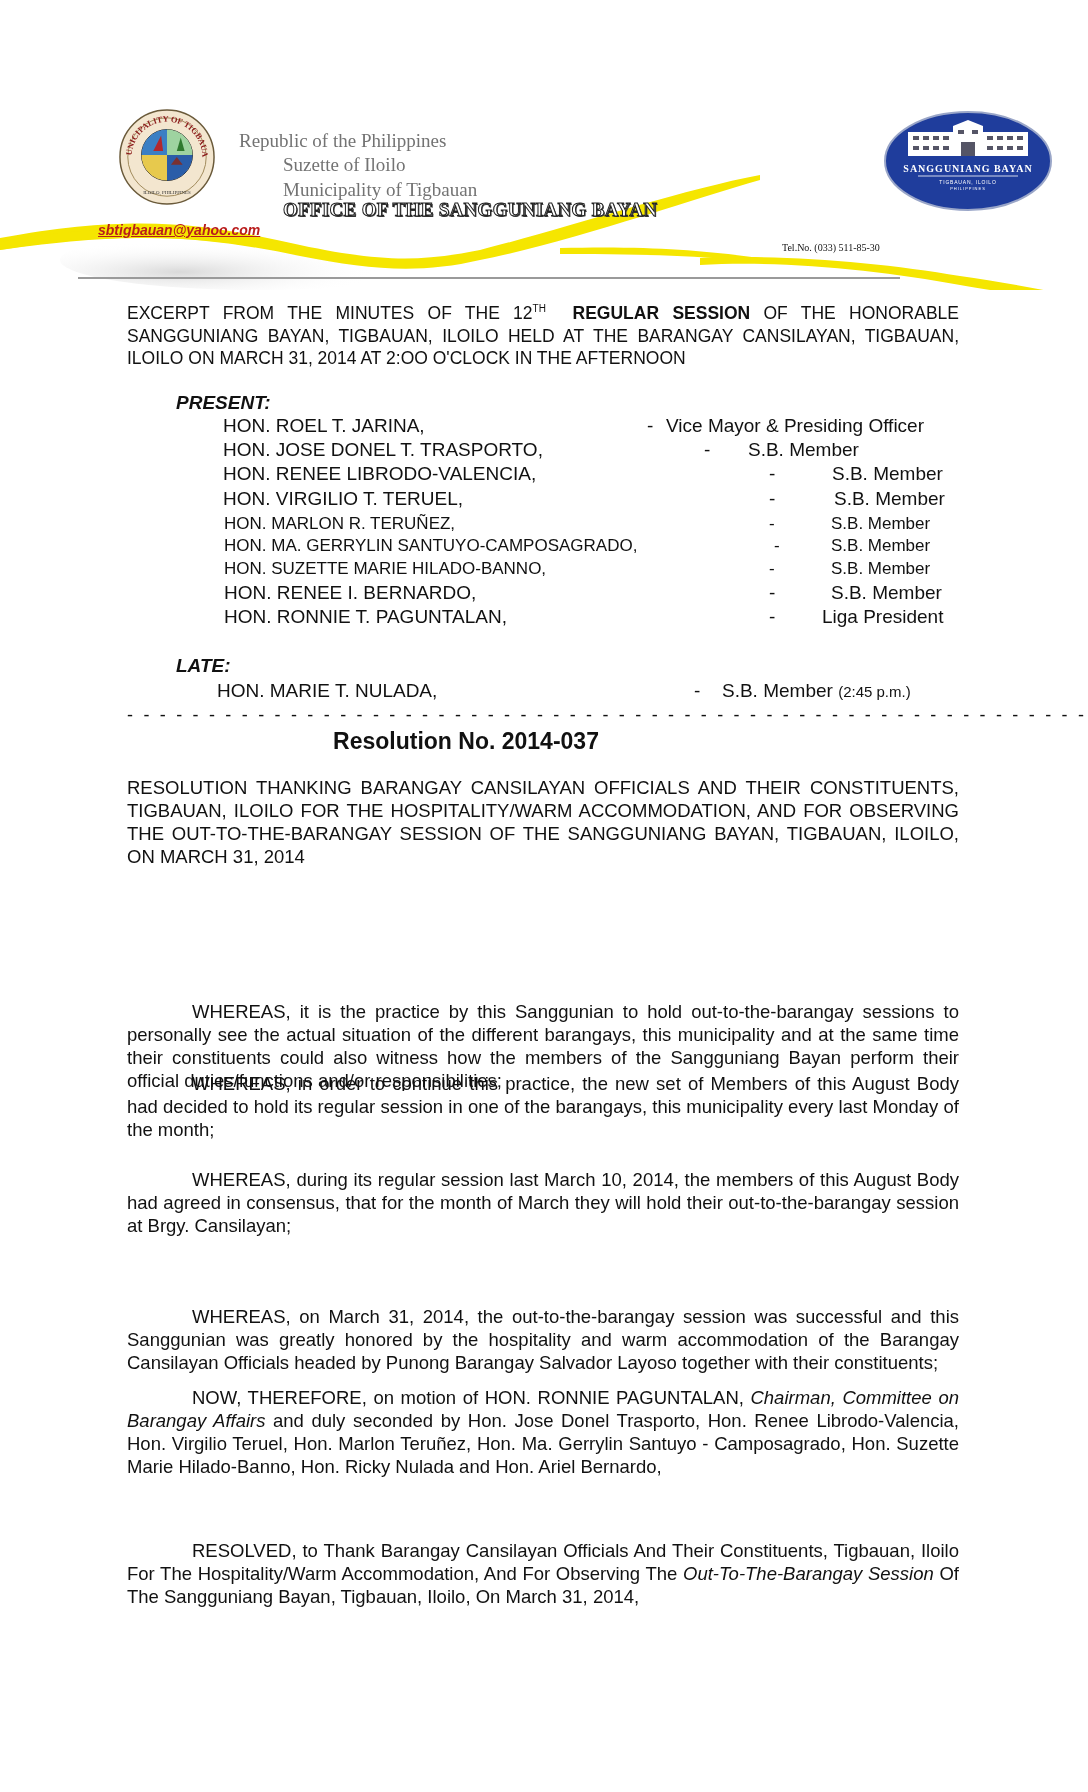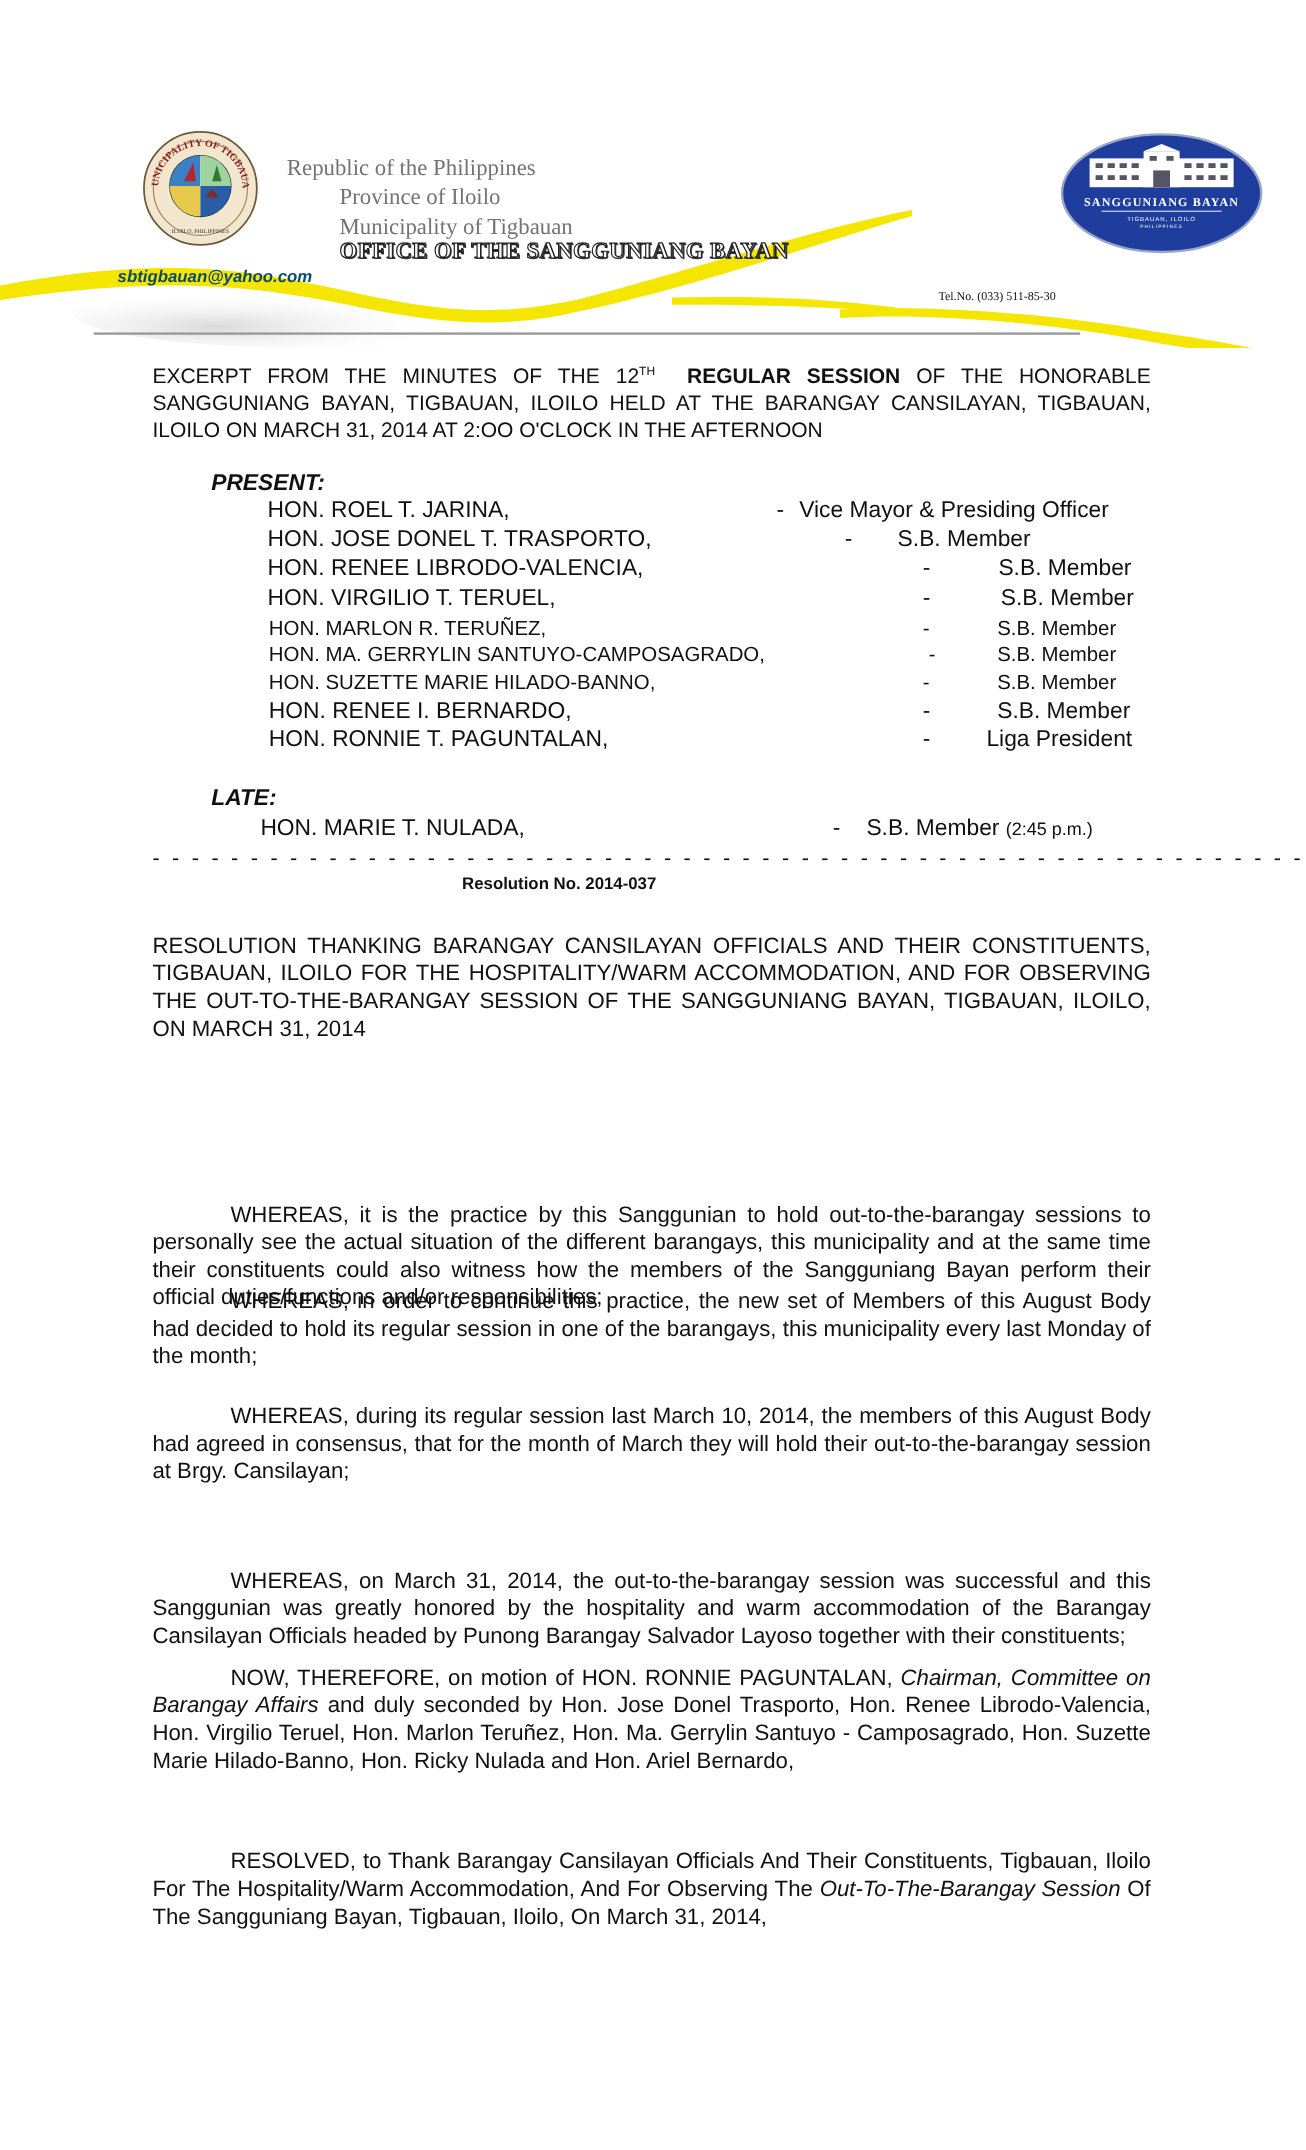--- a/index.html
+++ b/index.html
@@ -13,22 +13,22 @@
   #swoosh { left:0; top:150px; width:1088px; height:140px; }
   #seal { left:118px; top:108px; width:98px; height:98px; }
   #sb-logo { left:883px; top:110px; width:170px; height:102px; }
   .hdr-line { font-size:19px; color:#737373; white-space:nowrap; }
   #hdr-republic { left:239px; top:130px; }
   #hdr-province { left:283px; top:154px; }
   #hdr-municipality { left:283px; top:179px; }
   #hdr-office { left:283px; top:199px; font-size:19px; font-weight:bold;
                 letter-spacing:0.3px; color:#fff;
                 -webkit-text-stroke:1px #222; text-shadow:1px 1px 0 #444; }
-  #email { left:98px; top:222px; font-size:14px; color:#0c4a6e;
-           font-style:italic; font-weight:bold;text-align:right; }
+  #email { left:98px; top:222px; font-size:14px; color:#b91c1c;
+           font-style:italic; text-decoration:underline; font-weight:bold;text-align:right; }
   #tel { left:782px; top:242px; font-size:10px; }
   #hdr-rule { left:78px; top:277px; width:822px; height:0;
               border-top:2px solid #9a9a9a; }
 
   
   .para { font-size:18.5px; line-height:23px; text-align:justify;
           width:832px; left:127px; }
   .para .indent { display:inline-block; width:65px; }
   #excerpt { top:302px; line-height:22.5px; font-size:17.5px; }
   sup { font-size:10px; vertical-align:super; line-height:0; }
@@ -38,21 +38,21 @@
   #late-label { left:176px; top:655px; }
 
   .att-name { font-size:19px; white-space:nowrap; }
   .att-dash { font-size:19px; }
   .att-role { font-size:19px; white-space:nowrap; }
   .att-small { font-size:17px; }
 
   #dash-rule { left:127px; top:705px; font-size:18px; letter-spacing:2.7px;
                white-space:nowrap; }
   #res-no { left:0; width:932px; text-align:center; top:728px;
-            font-size:14px; font-weight:bold; }
+            font-size:23px; font-weight:bold; }
 
   #res-title { top:776px; }
   #p1 { top:1000px; }
   #p2 { top:1072px; }
   #p3 { top:1168px; }
   #p4 { top:1265px;margin-top:40px; }
   #p5 { top:1386px; }
   #p6 { top:1539px; }
   .it { font-style:italic; }
   .late-time { font-size:15px;margin-top:43px; }
@@ -88,21 +88,21 @@
   <path d="M36,44 L44,28 L46,44 Z" fill="#b3282d"></path>
   <path d="M50,22 A26,26 0 0 1 76,48 L50,48 Z" fill="#9ed3a0"></path>
   <path d="M60,44 L64,30 L68,44 Z" fill="#2f7a2f"></path>
   <path d="M24,48 L50,48 L50,74 A26,26 0 0 1 24,48 Z" fill="#e7c94d"></path>
   <path d="M50,48 L76,48 A26,26 0 0 1 50,74 Z" fill="#2a5da8"></path>
   <path d="M54,58 L60,50 L66,58 Z" fill="#7a3030"></path>
   <text x="50" y="88" font-size="5" fill="#333" text-anchor="middle" font-family="Liberation Serif, serif">ILOILO, PHILIPPINES</text>
 </svg>
 
 <div id="hdr-republic" class="abs hdr-line serif">Republic  of  the Philippines</div>
-<div id="hdr-province" class="abs hdr-line serif">Province of Iloilo</div>
+<div id="hdr-province" class="abs hdr-line serif">Suzette of Iloilo</div>
 <div id="hdr-municipality" class="abs hdr-line serif">Municipality of Tigbauan</div>
 <div id="hdr-office" class="abs hdr-line serif">OFFICE OF THE SANGGUNIANG BAYAN</div>
 
 <svg id="sb-logo" class="abs" viewBox="0 0 170 102">
   <ellipse cx="85" cy="51" rx="83" ry="49" fill="#1f3d9c" stroke="#9aa6c8" stroke-width="2"></ellipse>
   <g>
     <rect x="25" y="22" width="120" height="24" fill="#ffffff"></rect>
     <rect x="70" y="16" width="30" height="30" fill="#ffffff"></rect>
     <polygon points="70,16 85,10 100,16" fill="#ffffff"></polygon>
     <g fill="#556">

